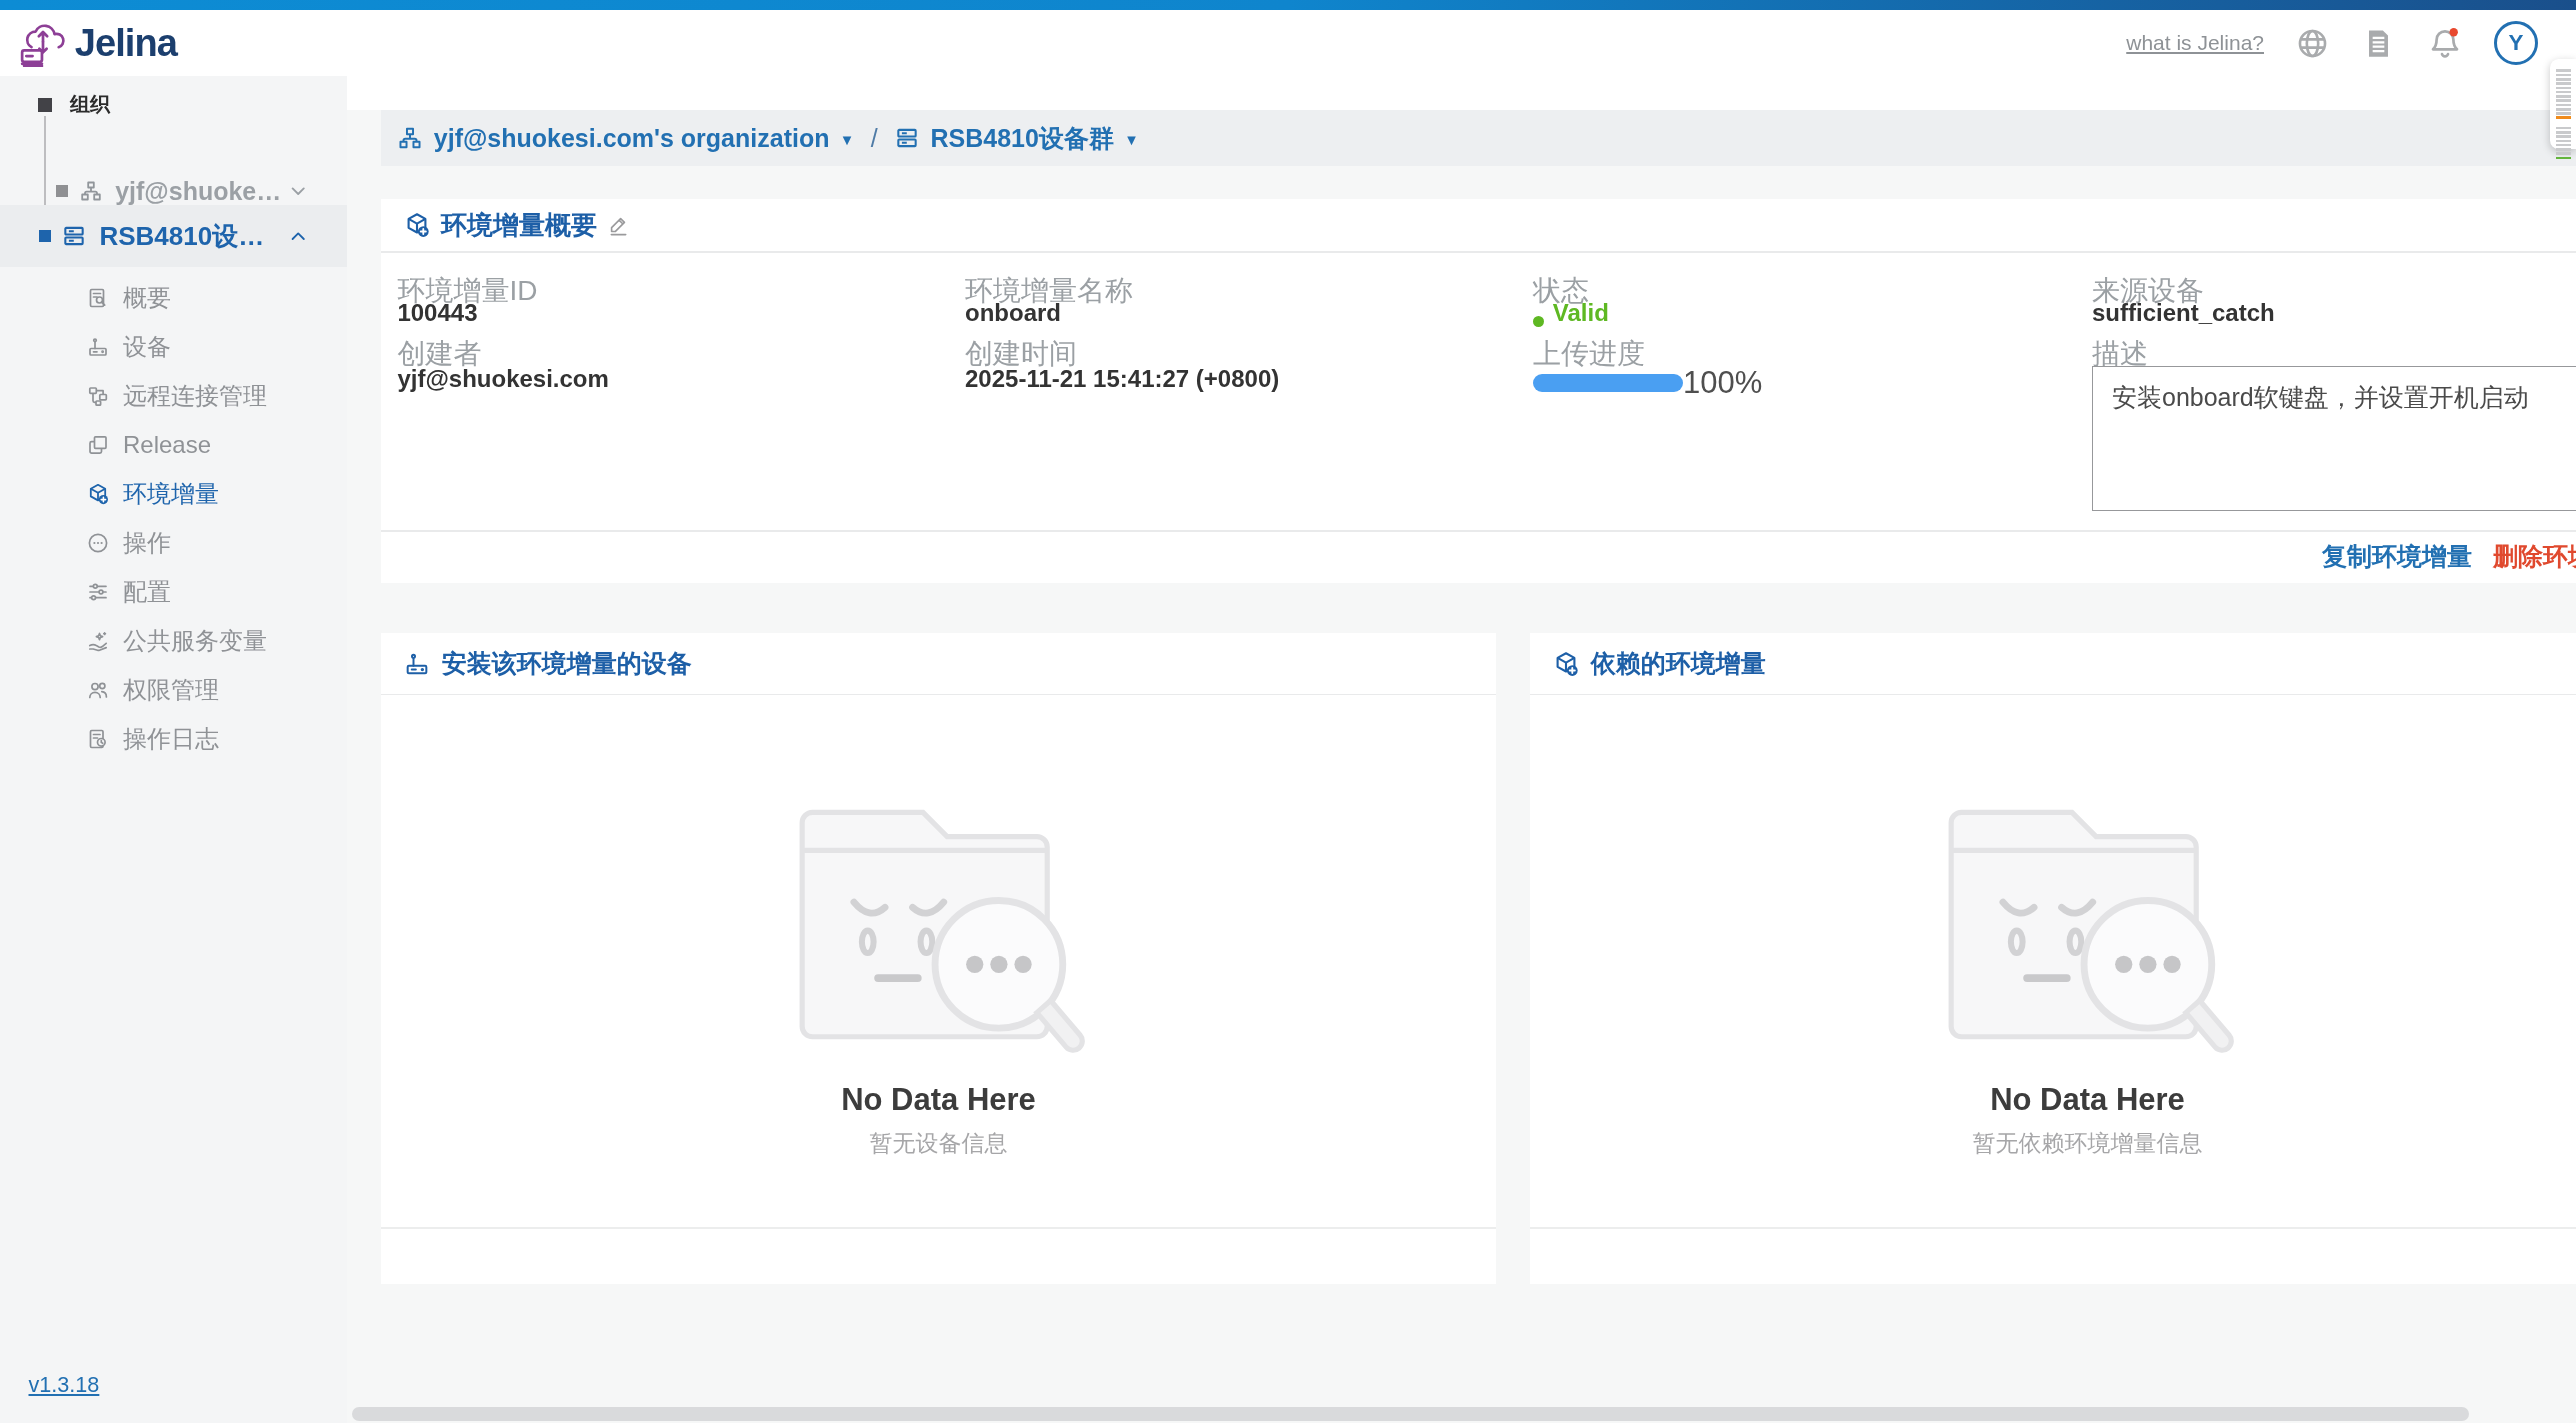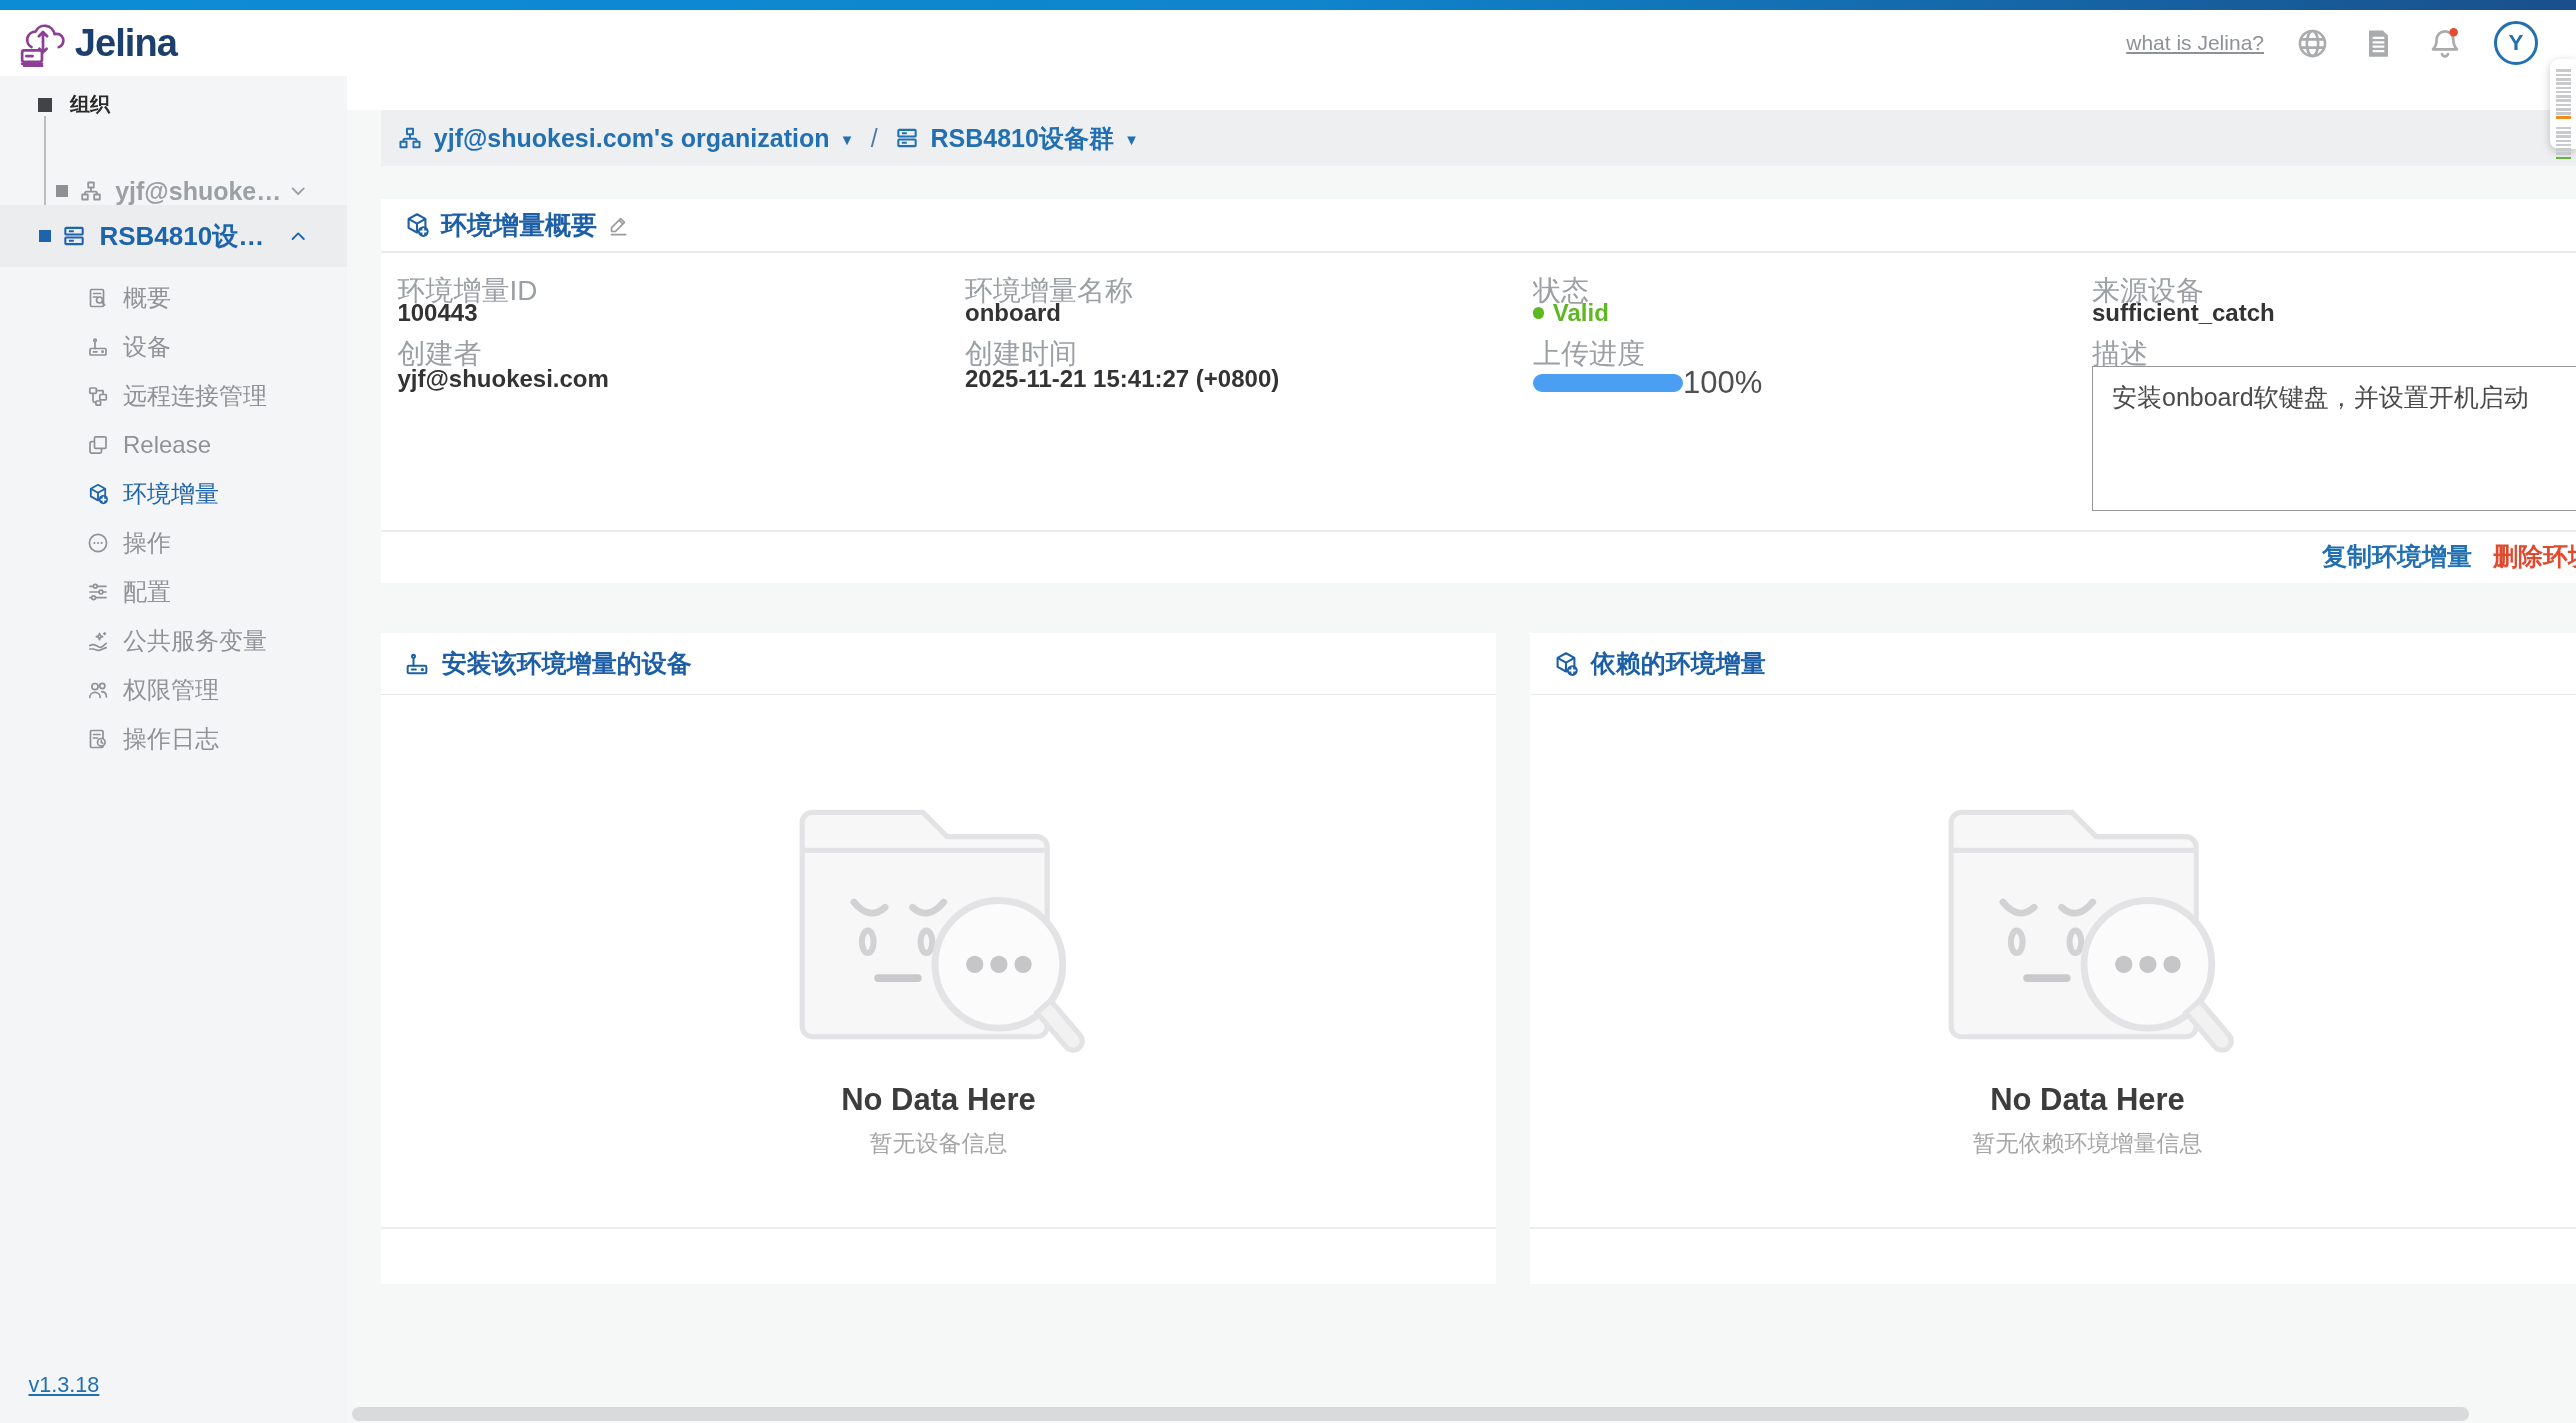--- a/index.html
+++ b/index.html
@@ -59,21 +59,21 @@
   .breadcrumb .sep{font-weight:normal;color:#4f7ba6;margin:0 5.2px;}
   .crumb{display:flex;align-items:center;gap:10.4px;cursor:pointer;}
 
   
   .panel{position:absolute;left:34px;top:123px;right:0;height:384px;background:#fff;overflow:hidden;}
   .panel-head{height:52px;display:flex;align-items:center;padding-left:21.6px;gap:10.4px;}
   .panel-title{font-size:26px;font-weight:bold;color:#1d5fa7;}
   .divider{position:absolute;left:0;right:0;height:1.7px;background:#e9eaeb;}
   .f-label{position:absolute;font-size:28px;color:#9ba0a4;white-space:nowrap;}
   .f-value{position:absolute;font-size:24px;font-weight:bold;color:#333;white-space:nowrap;}
-  .status-val{display:flex;align-items:center;gap:8.6px;color:#5eb822;}
+  .status-val{display:flex;align-items:flex-end;gap:8.6px;color:#5eb822;}
   .status-dot{width:11.2px;height:11.2px;border-radius:50%;background:#5eb822;}
   .progress-wrap{position:absolute;left:1152px;top:166px;display:flex;align-items:center;}
   .progress-bar{width:150px;height:18px;border-radius:9.5px;background:#4a9ff2;}
   .progress-text{font-size:31px;color:#4f4f4f;}
   .desc-box{position:absolute;left:1711px;top:167px;width:561px;height:145px;border:1.7px solid #97989b;
     background:#fff;font-family:inherit;font-size:25px;color:#4a4a4a;padding:14px 19px;box-sizing:border-box;resize:none;outline:none;overflow:hidden;}
   .panel-actions{position:absolute;left:0;right:0;top:331px;height:53px;}
   .panel-actions .act{position:absolute;top:0;height:53px;line-height:53px;font-size:25px;font-weight:bold;white-space:nowrap;cursor:pointer;}
   .act-copy{left:1941px;color:#2270b2;}
   .act-del{left:2112px;color:#e0492e;}

